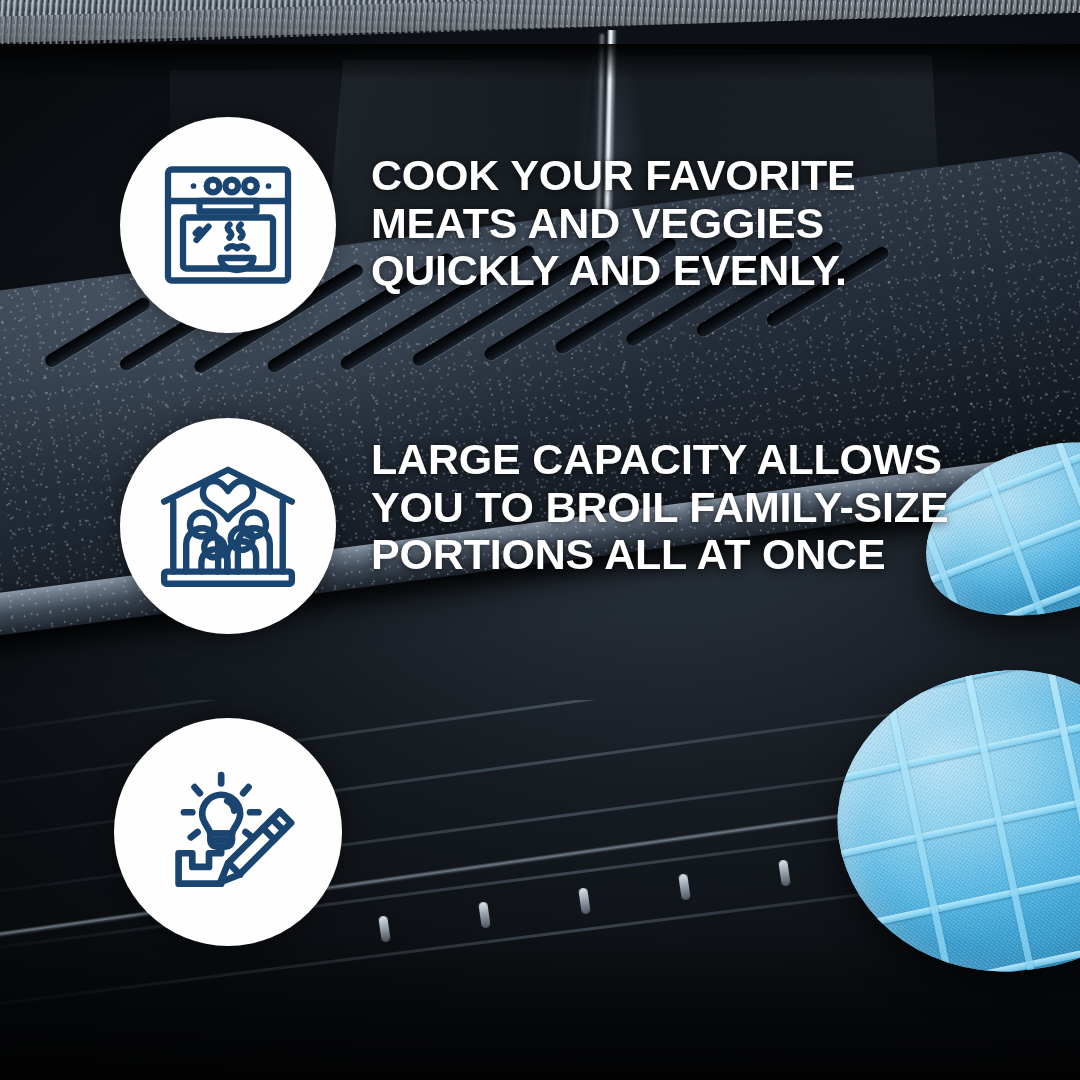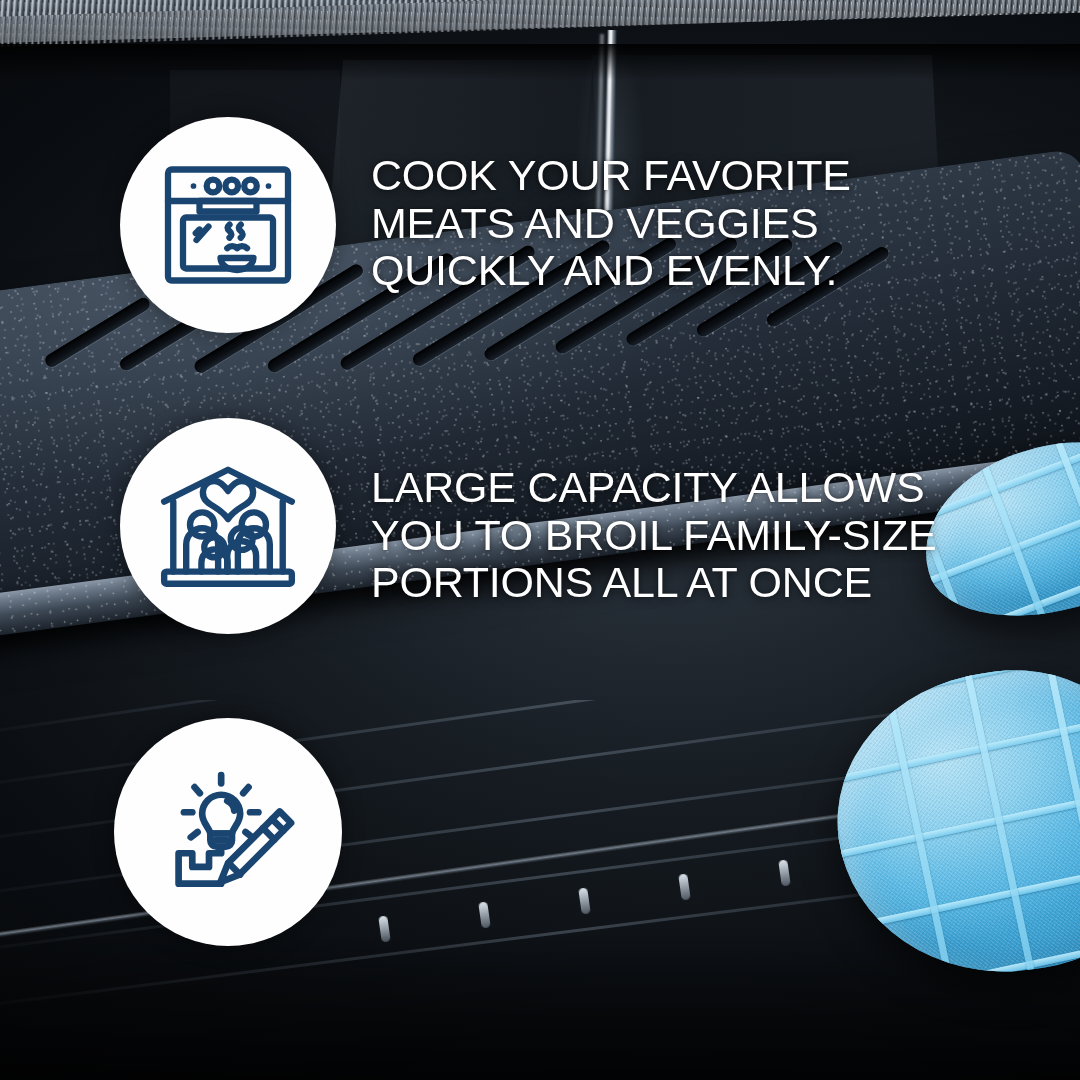--- a/index.html
+++ b/index.html
@@ -210,36 +210,36 @@
     border-radius:50%;
     background:#fefefe;
     box-shadow:0 0 22px rgba(0,0,0,.45);
     display:flex; align-items:center; justify-content:center;
   }
   .badge svg { display:block; }
 
   .feature-text {
     position:absolute;
     color:#ffffff;
-    font-weight:400;
+    font-weight:700;
     font-size:43px;
     line-height:47.5px;
     letter-spacing:-0.2px;
     text-transform:uppercase;
     text-shadow:0 2px 10px rgba(0,0,0,.55), 0 0 3px rgba(0,0,0,.35);
     white-space:pre-line;
   }
 
   
   #badge-1 { left:120px; top:117px; width:216px; height:216px; }
   #badge-2 { left:120px; top:418px; width:216px; height:216px; }
   #badge-3 { left:114px; top:718px; width:228px; height:228px; }
 
   #text-1 { left:371px; top:152px; width:560px; }
-  #text-2 { left:371px; top:464px; width:600px; }
+  #text-2 { left:371px; top:436px; width:600px; }
   #text-3 { left:371px; top:736px; width:600px; }
 </style>
 </head>
 <body>
 
 <div class="canvas">
 
   <div class="photo">
     <div class="cavity"></div>
 

